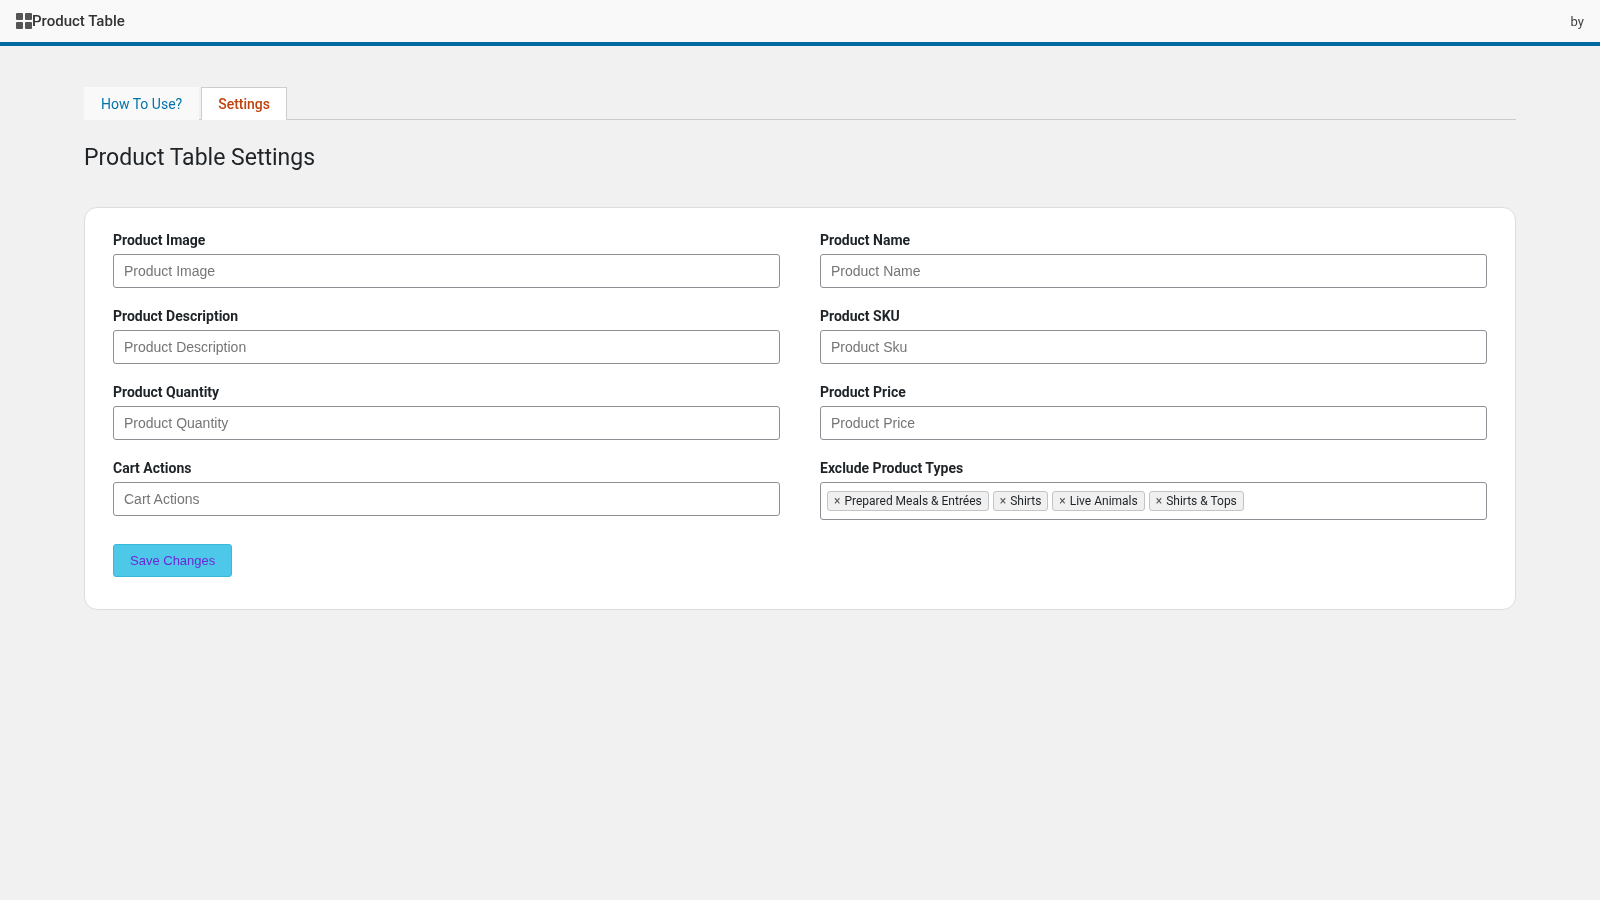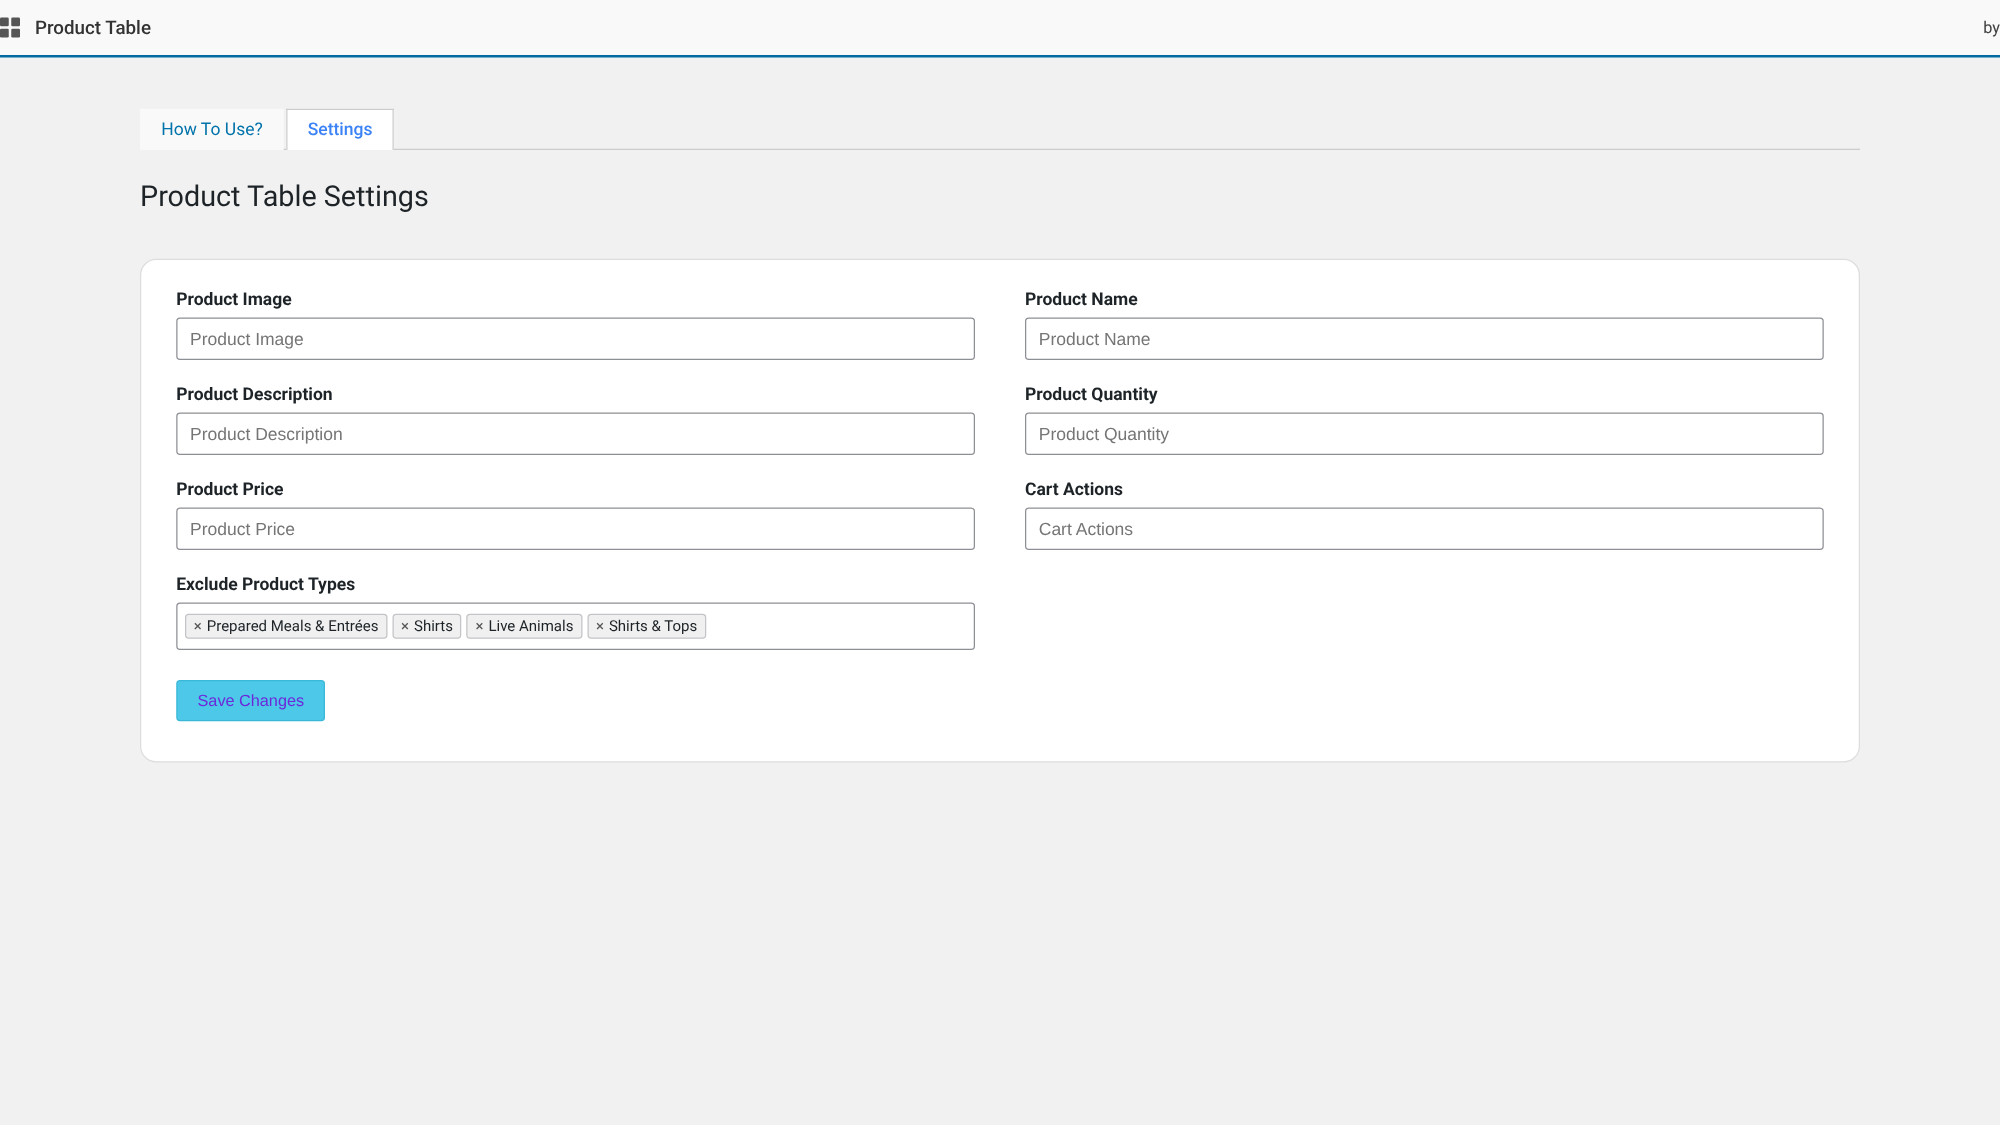--- a/index.html
+++ b/index.html
@@ -10,42 +10,42 @@
 
     body {
       font-family: -apple-system, BlinkMacSystemFont, "Segoe UI", Roboto, Helvetica, Arial, sans-serif;
       background-color: #f1f1f1;
       font-size: 14px;
       color: #333;
     }
 
     .top-bar {
       background-color: #f9f9f9;
-      border-bottom: 2px solid #0369a1;
+      border-bottom: 4px solid #0369a1;
       height: 46px;
       display: flex;
       align-items: center;
-      padding: 0 0;
-      gap: 12px;
+      padding: 0 16px;
+      gap: 0;
     }
 
     .top-bar-title {
       font-size: 15px;
       color: #333;
       font-weight: 500;
     }
 
     .top-bar-by {
       margin-left: auto;
       font-size: 13px;
       color: #404040;
     }
 
     .main-content {
-      padding: 40px 112px;
+      padding: 40px 84px;
     }
 
     .tabs {
       display: flex;
       border-bottom: 1px solid #ccc;
       margin-bottom: 24px;
     }
 
     .tab {
       padding: 8px 16px;
@@ -57,21 +57,21 @@
       color: #0073aa;
       text-decoration: none;
       margin-right: 2px;
       position: relative;
       bottom: -1px;
     }
 
     .tab.active {
       background: #fff;
       border-color: #ccc;
-      color: #3b82f6;
+      color: #c2410c;
       font-weight: 500;
     }
 
     .page-title {
       font-size: 23px;
       font-weight: 400;
       color: #1d2327;
       margin-bottom: 36px;
     }
 
@@ -202,20 +202,24 @@
       <div class="form-field">
         <label class="form-label">Product Name</label>
         <input class="form-input" type="text" placeholder="Product Name" style="">
       </div>
 
       <div class="form-field">
         <label class="form-label">Product Description</label>
         <input class="form-input" type="text" placeholder="Product Description" style="">
       </div>
 
+      <div class="form-field">
+        <label class="form-label">Product SKU</label>
+        <input class="form-input" type="text" placeholder="Product Sku" style="">
+      </div>
 
       <div class="form-field">
         <label class="form-label">Product Quantity</label>
         <input class="form-input" type="text" placeholder="Product Quantity" style="">
       </div>
 
       <div class="form-field">
         <label class="form-label">Product Price</label>
         <input class="form-input" type="text" placeholder="Product Price" style="">
       </div>

